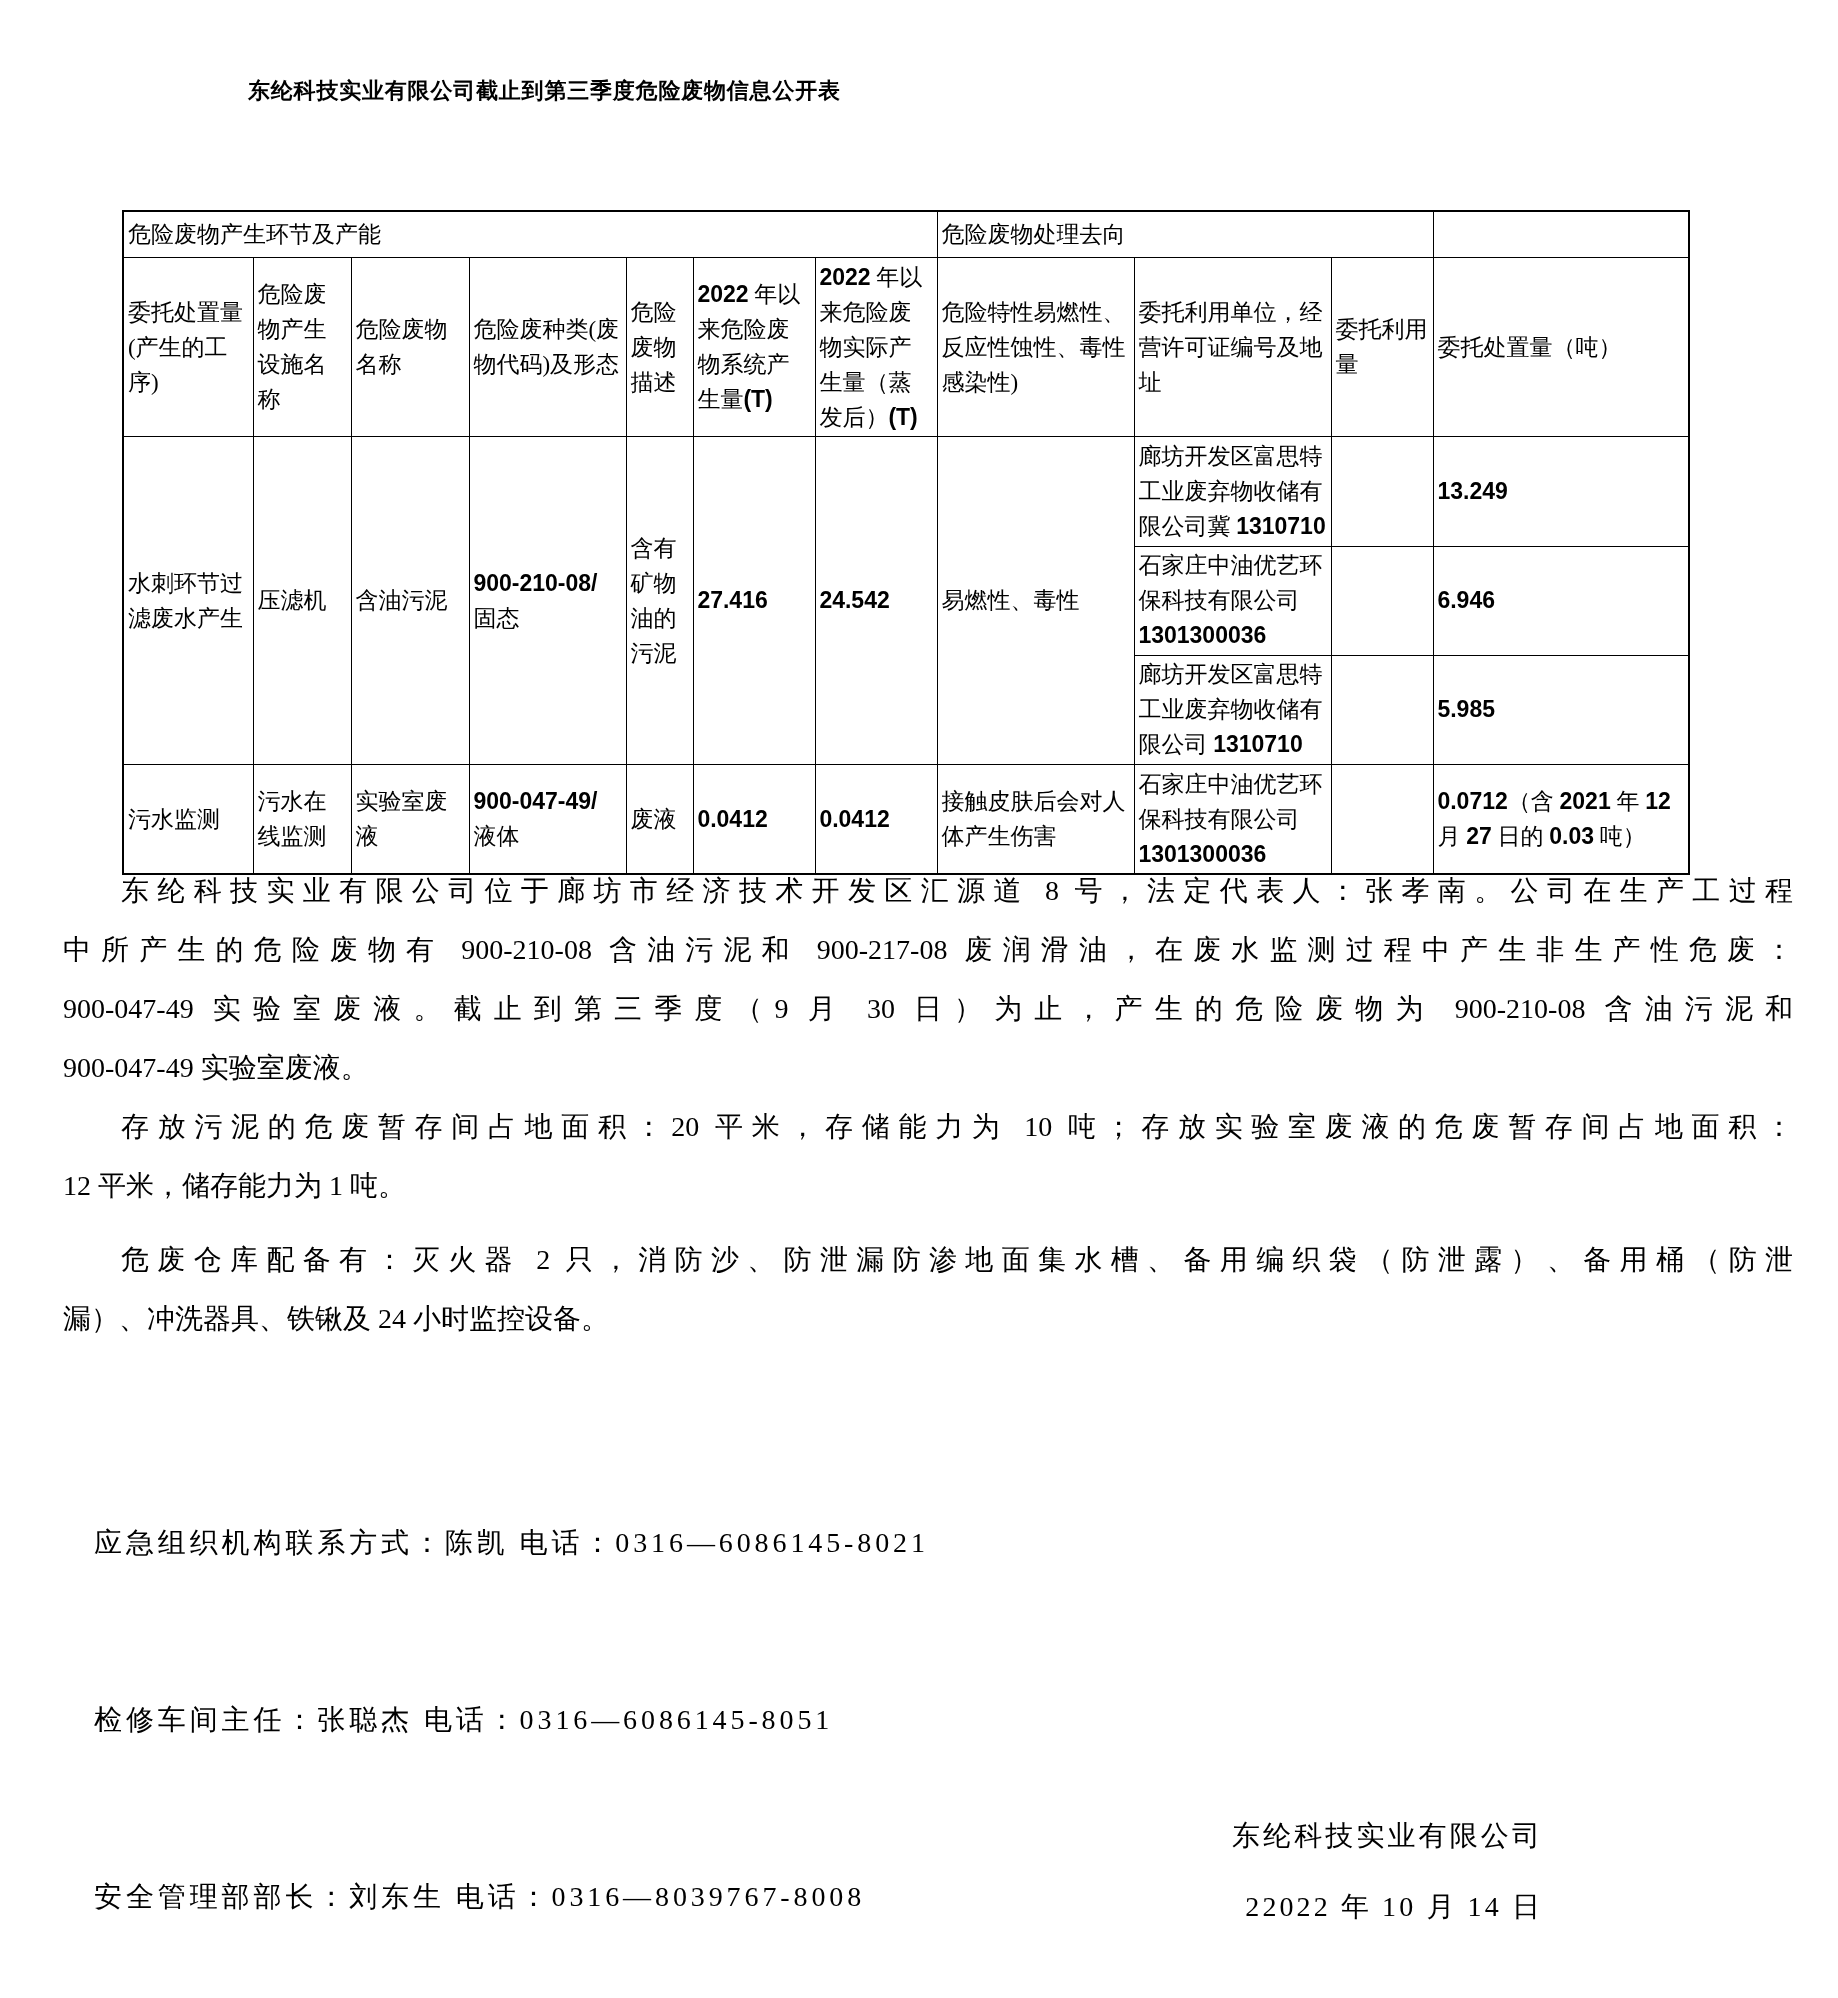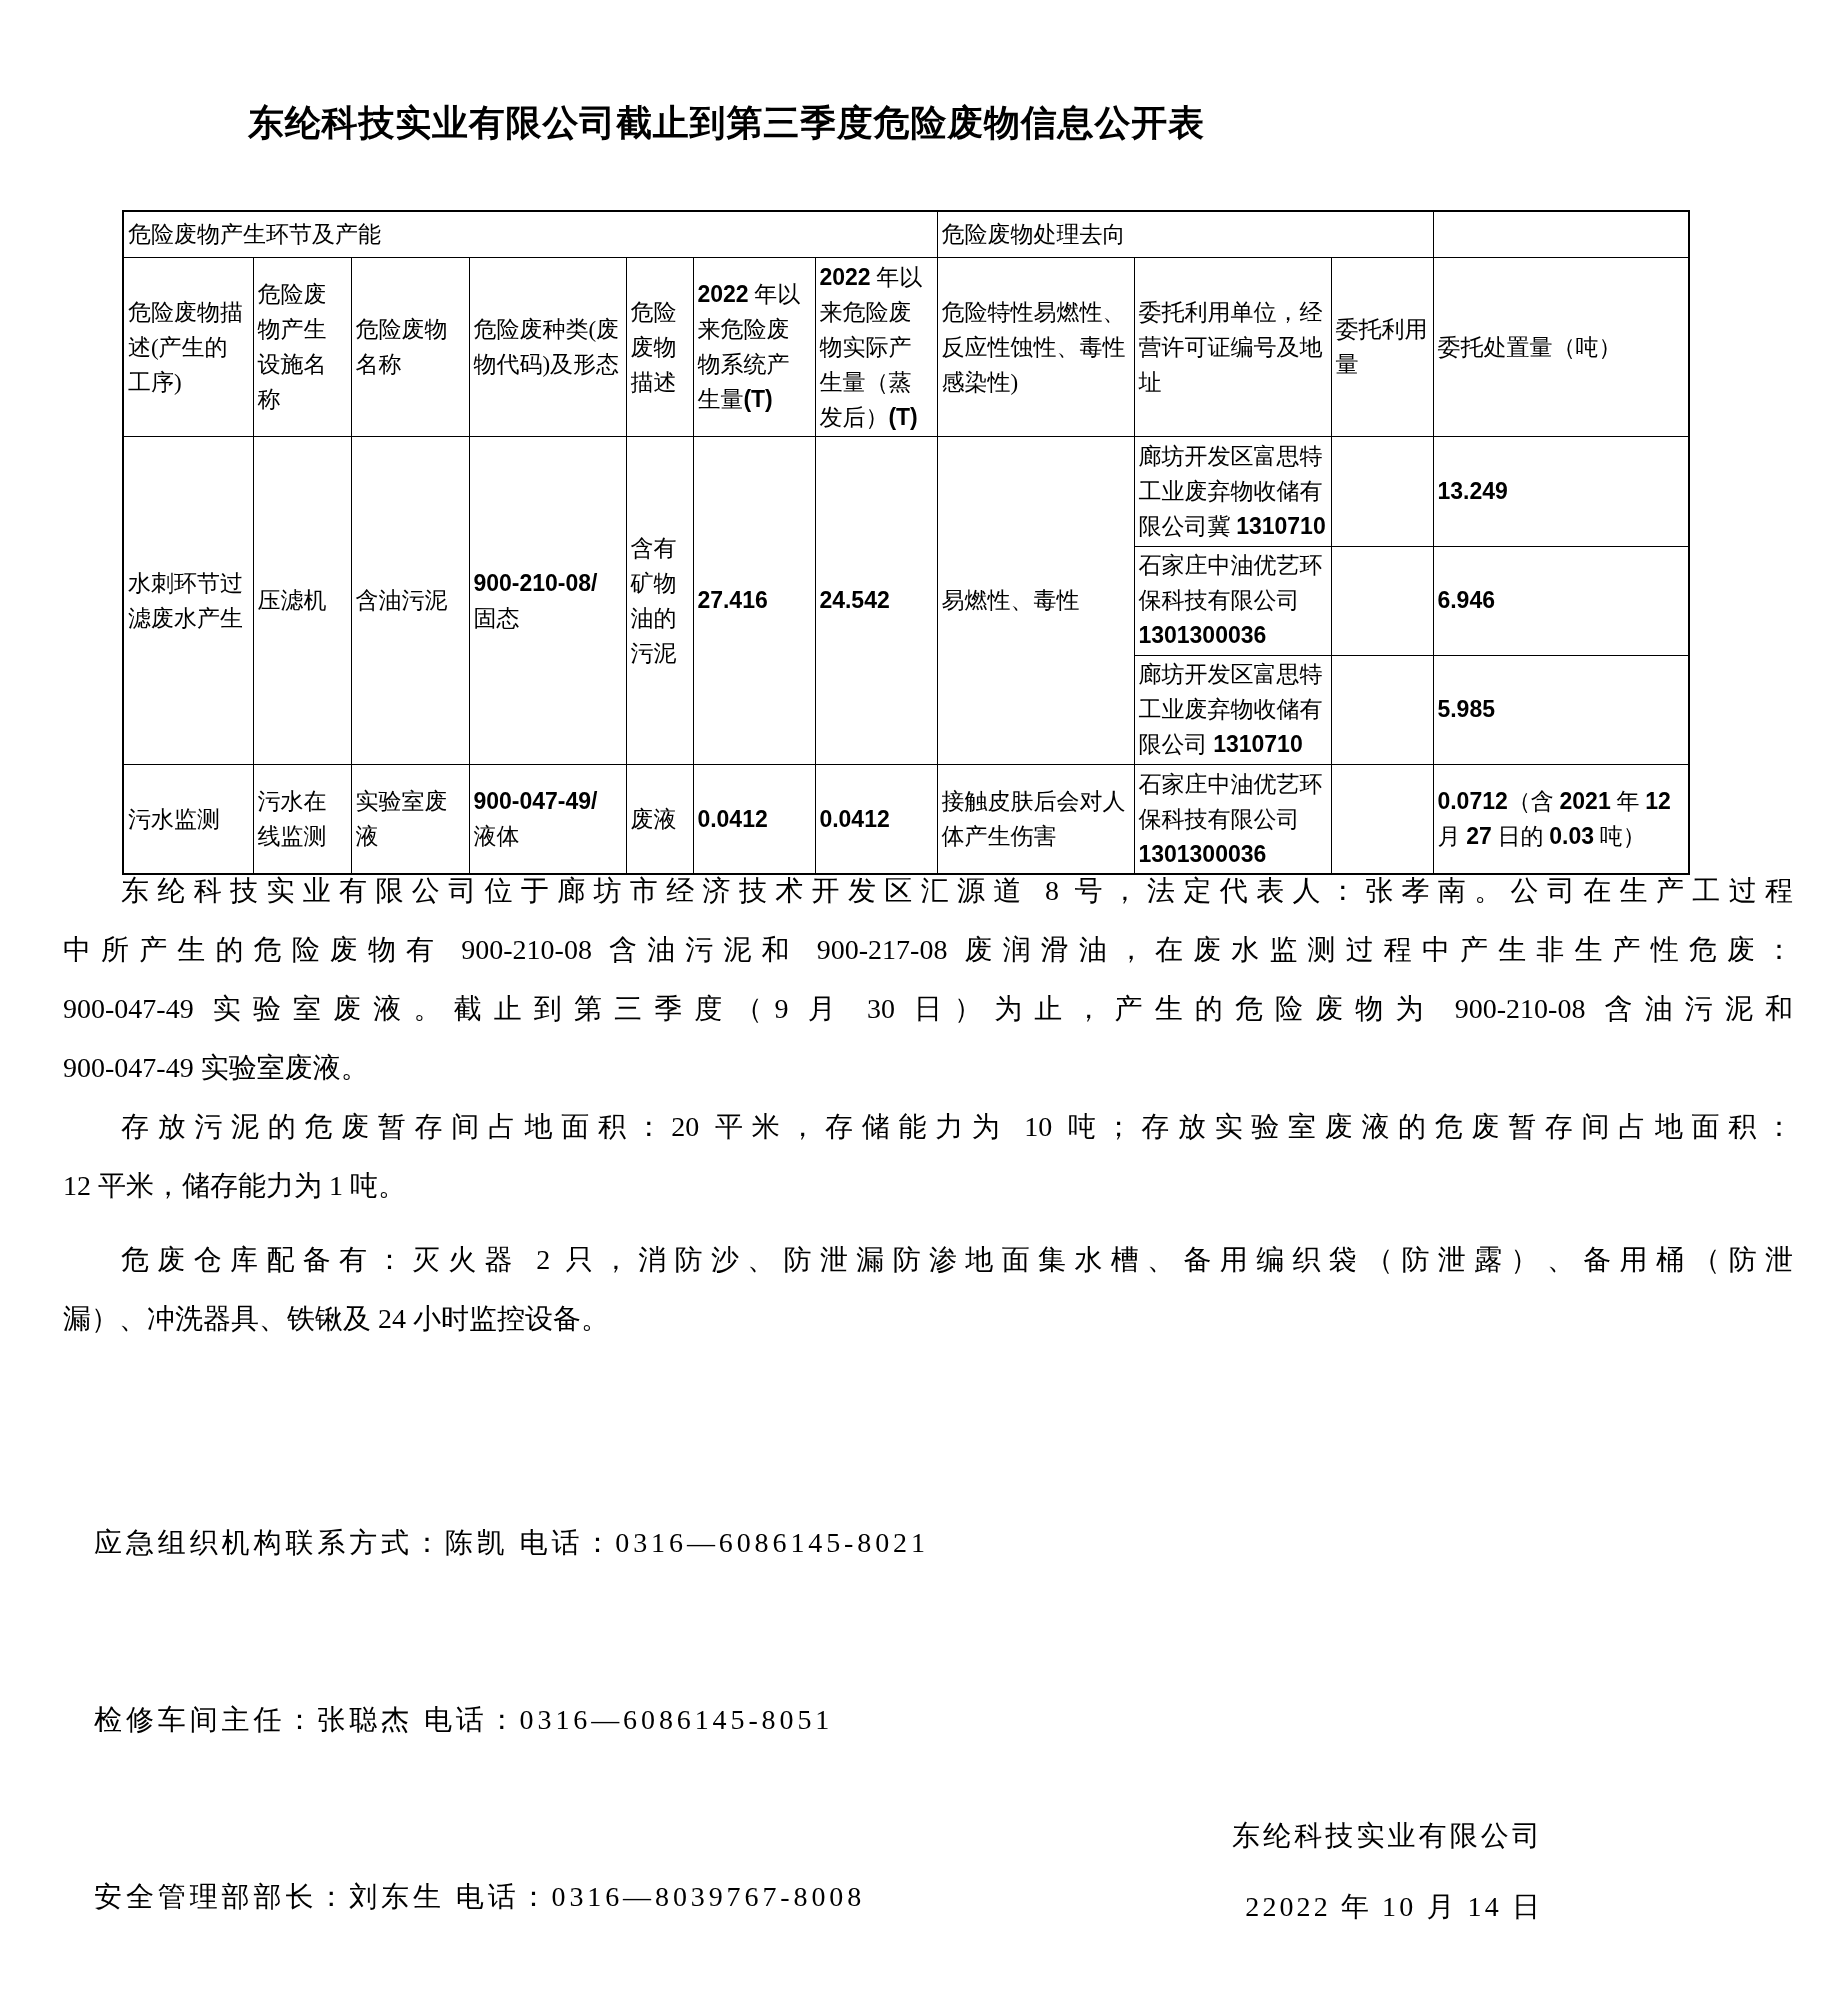--- a/index.html
+++ b/index.html
@@ -1,21 +1,21 @@
 <!DOCTYPE html>
 <html style="font-size:12.6px"><head>
 <meta charset="utf-8">
 <style>
   html,body{margin:0;padding:0;}
   body{
     width:1839px;height:1998px;background:#ffffff;position:relative;
     font-family:"Liberation Serif","DejaVu Serif",serif;color:#000;overflow:hidden;
   }
   .title{
-    position:absolute;left:248px;top:104px;font-size:36px;font-weight:bold;
+    position:absolute;left:248px;top:71px;font-size:22px;font-weight:bold;
     line-height:39px;letter-spacing:0.8px;white-space:nowrap;
   }
   table.tbl{
     position:absolute;left:122px;top:210px;width:1564px;
     border-collapse:collapse;table-layout:fixed;border:2.4px solid #000;
   }
   table.tbl td{
     border:1.6px solid #000;text-align:left;vertical-align:middle;
     padding:1.6px 3.9px;font-size:23px;line-height:35px;word-break:break-word;
   }
@@ -67,21 +67,21 @@
     <col style="width:102px">
       <col style="width:256px">
   </colgroup>
   <tbody>
       <tr class="rA">
     <td colspan="7">危险废物产生环节及产能</td>
     <td colspan="3">危险废物处理去向</td>
     <td></td>
   </tr>
   <tr class="rB">
-    <td>危险废物描述(产生的工序)</td>
+    <td>委托处置量(产生的工序)</td>
     <td>危险废物产生设施名称</td>
     <td>危险废物名称</td>
     <td>危险废种类(废物代码)及形态</td>
     <td>危险废物描述</td>
     <td><span class="n">2022</span><span> 年以来危险废物系统产生量</span><span class="n">(T)</span></td>
     <td><span class="n">2022</span><span> 年以来危险废物实际产生量（蒸发后）</span><span class="n">(T)</span></td>
     <td>危险特性易燃性、反应性蚀性、毒性感染性)</td>
     <td>委托利用单位，经营许可证编号及地址</td>
     <td>委托利用量</td>
     <td>委托处置量（吨）</td>

